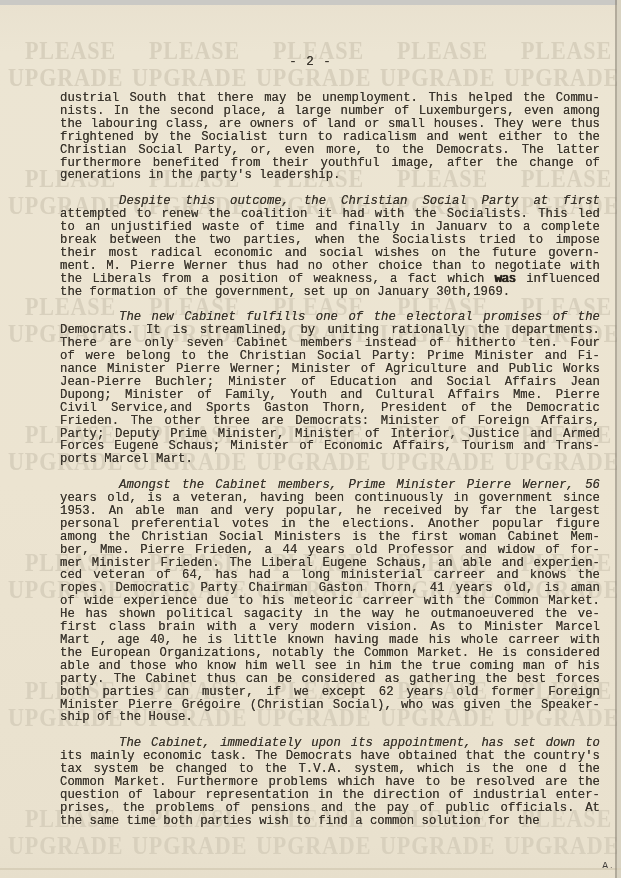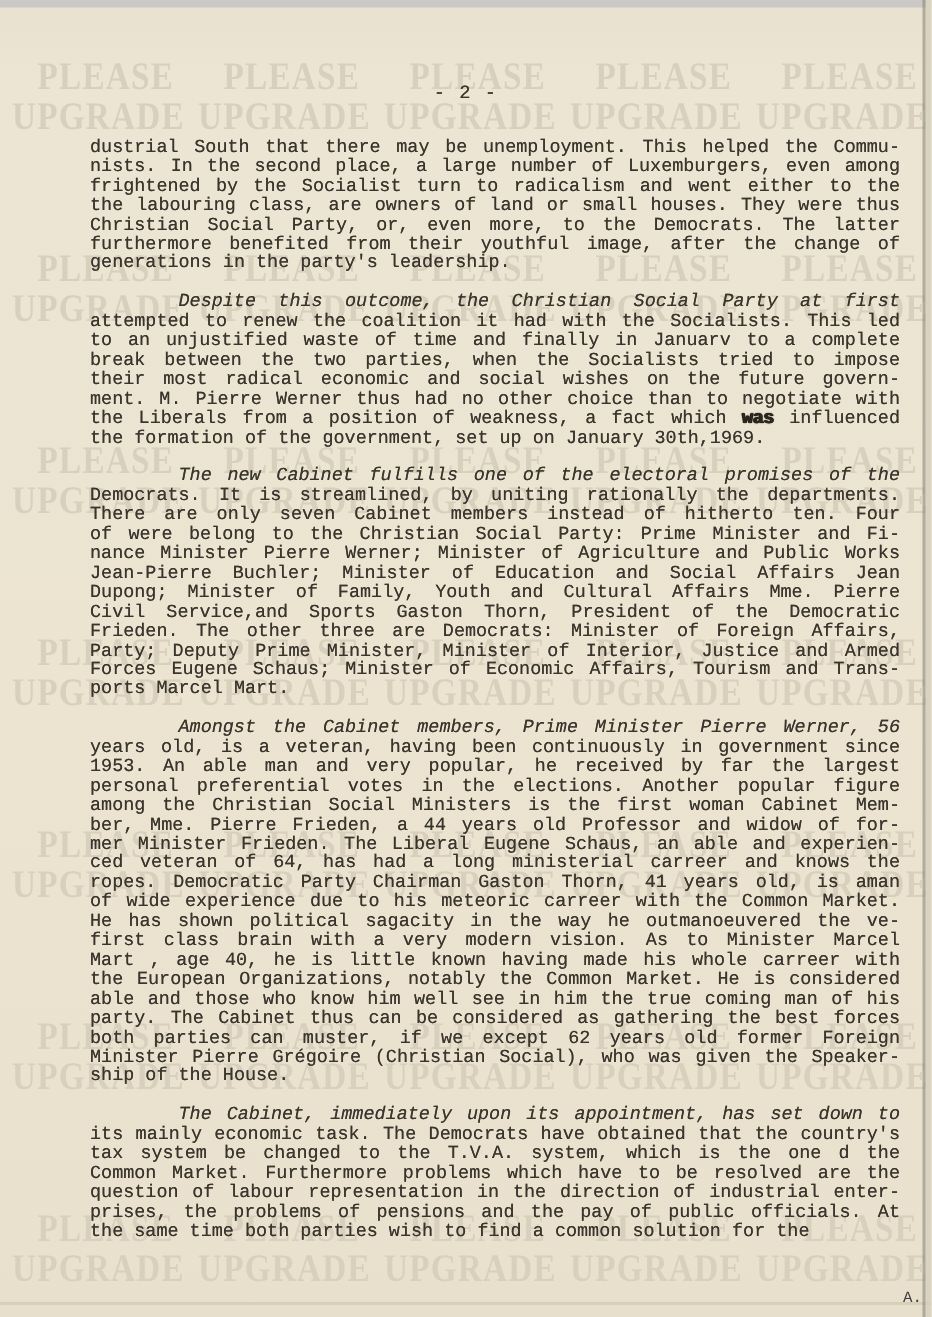--- a/index.html
+++ b/index.html
@@ -59,21 +59,21 @@
   }
   .paragraph + .paragraph { margin-top: 12.9px; }
   .paragraph.indent .line:first-child { text-indent: 59px; font-style: italic; }
   .line {
     white-space: nowrap;
     text-align: justify;
     text-align-last: justify;
   }
   .line.last { text-align-last: left; }
   .overstrike {
-    font-weight: bold;
+    font-weight: normal;
     letter-spacing: -.3px;
     color: #2b261f;
     text-shadow: 0 0 1px #241f18, .5px 0 #241f18, -.5px 0 #241f18;
   }
   .corner-mark {
     position: absolute; left: 602px; top: 860px; z-index: 3;
     font-size: 10.5px; color: #413d3a;
   }
 </style>
 </head>
@@ -157,22 +157,22 @@
       <span class="wm" style="left: 380px; top: 831px; color: rgb(216, 208, 189);">UPGRADE</span>
       <span class="wm" style="left: 504px; top: 831px; color: rgb(216, 208, 189);">UPGRADE</span>
     </div>
 
   <div class="page-number">- 2 -</div>
 
   <div class="doc">
       <div class="paragraph">
         <div class="line">dustrial South that there may be unemployment. This helped the Commu-</div>
         <div class="line">nists. In the second place, a large number of Luxemburgers, even among</div>
+        <div class="line">the labouring class, are owners of land or small houses. They were thus</div>
         <div class="line">frightened by the Socialist turn to radicalism and went either to the</div>
-        <div class="line">the labouring class, are owners of land or small houses. They were thus</div>
         <div class="line">Christian Social Party, or, even more, to the Democrats. The latter</div>
         <div class="line">furthermore benefited from their youthful image, after the change of</div>
         <div class="line last">generations in the party's leadership.</div>
       </div>
       <div class="paragraph indent">
         <div class="line">Despite this outcome, the Christian Social Party at first</div>
         <div class="line">attempted to renew the coalition it had with the Socialists. This led</div>
         <div class="line">to an unjustified waste of time and finally in Januarv to a complete</div>
         <div class="line">break between the two parties, when the Socialists tried to impose</div>
         <div class="line">their most radical economic and social wishes on the future govern-</div>

